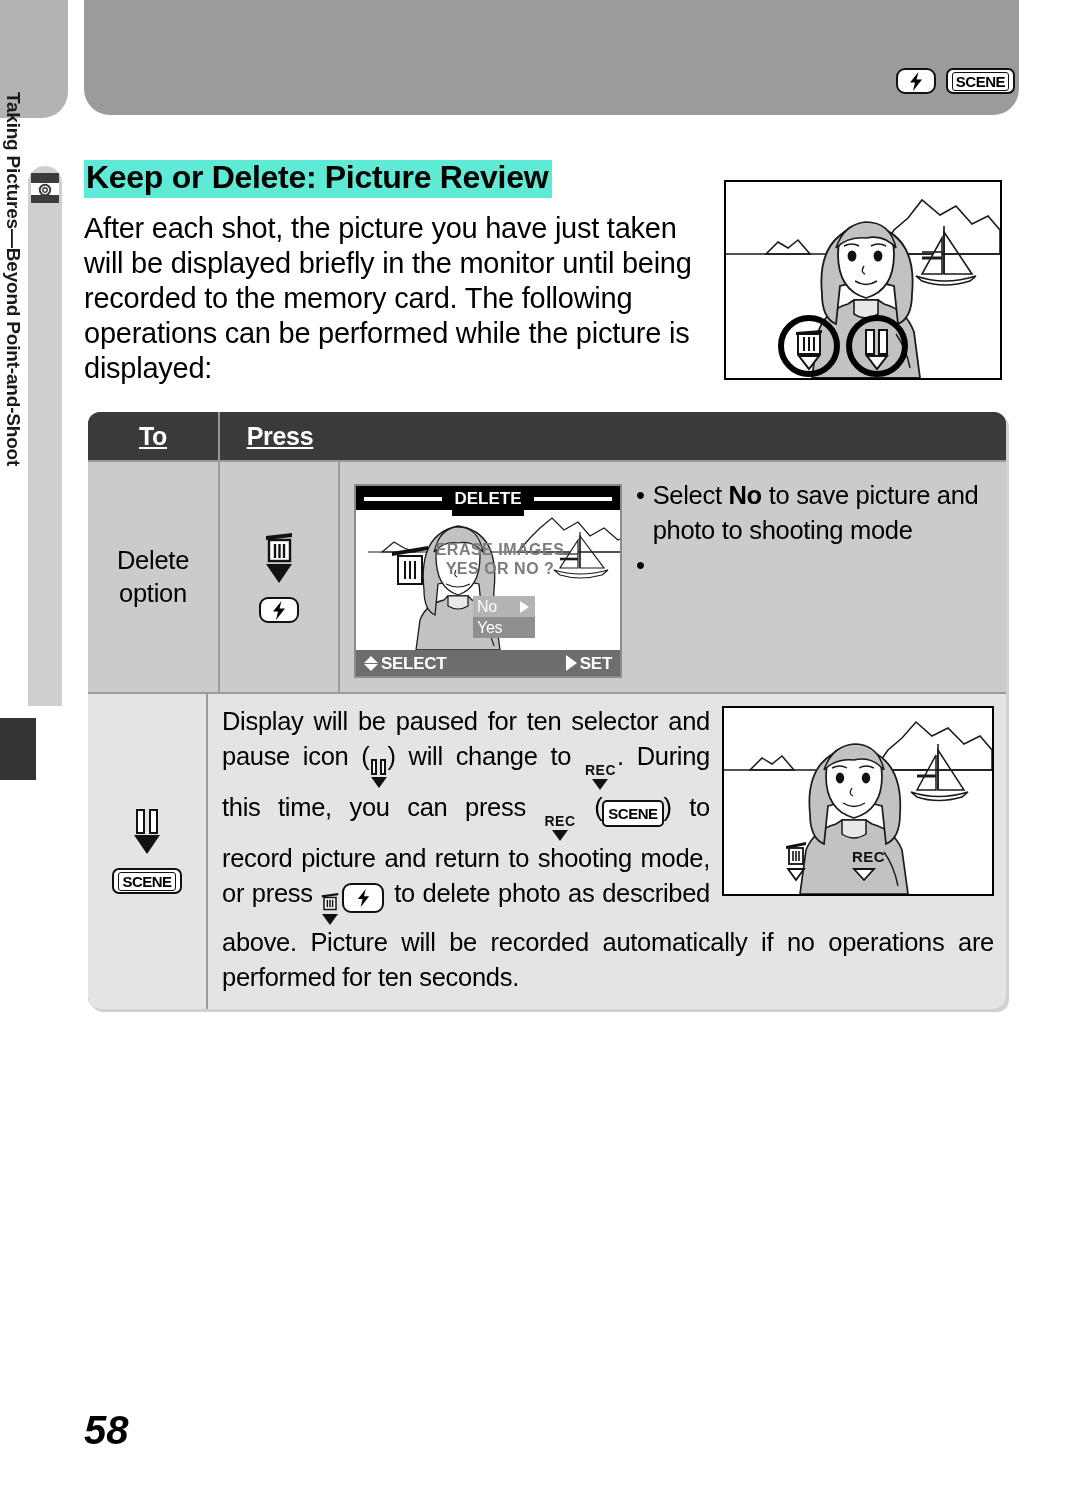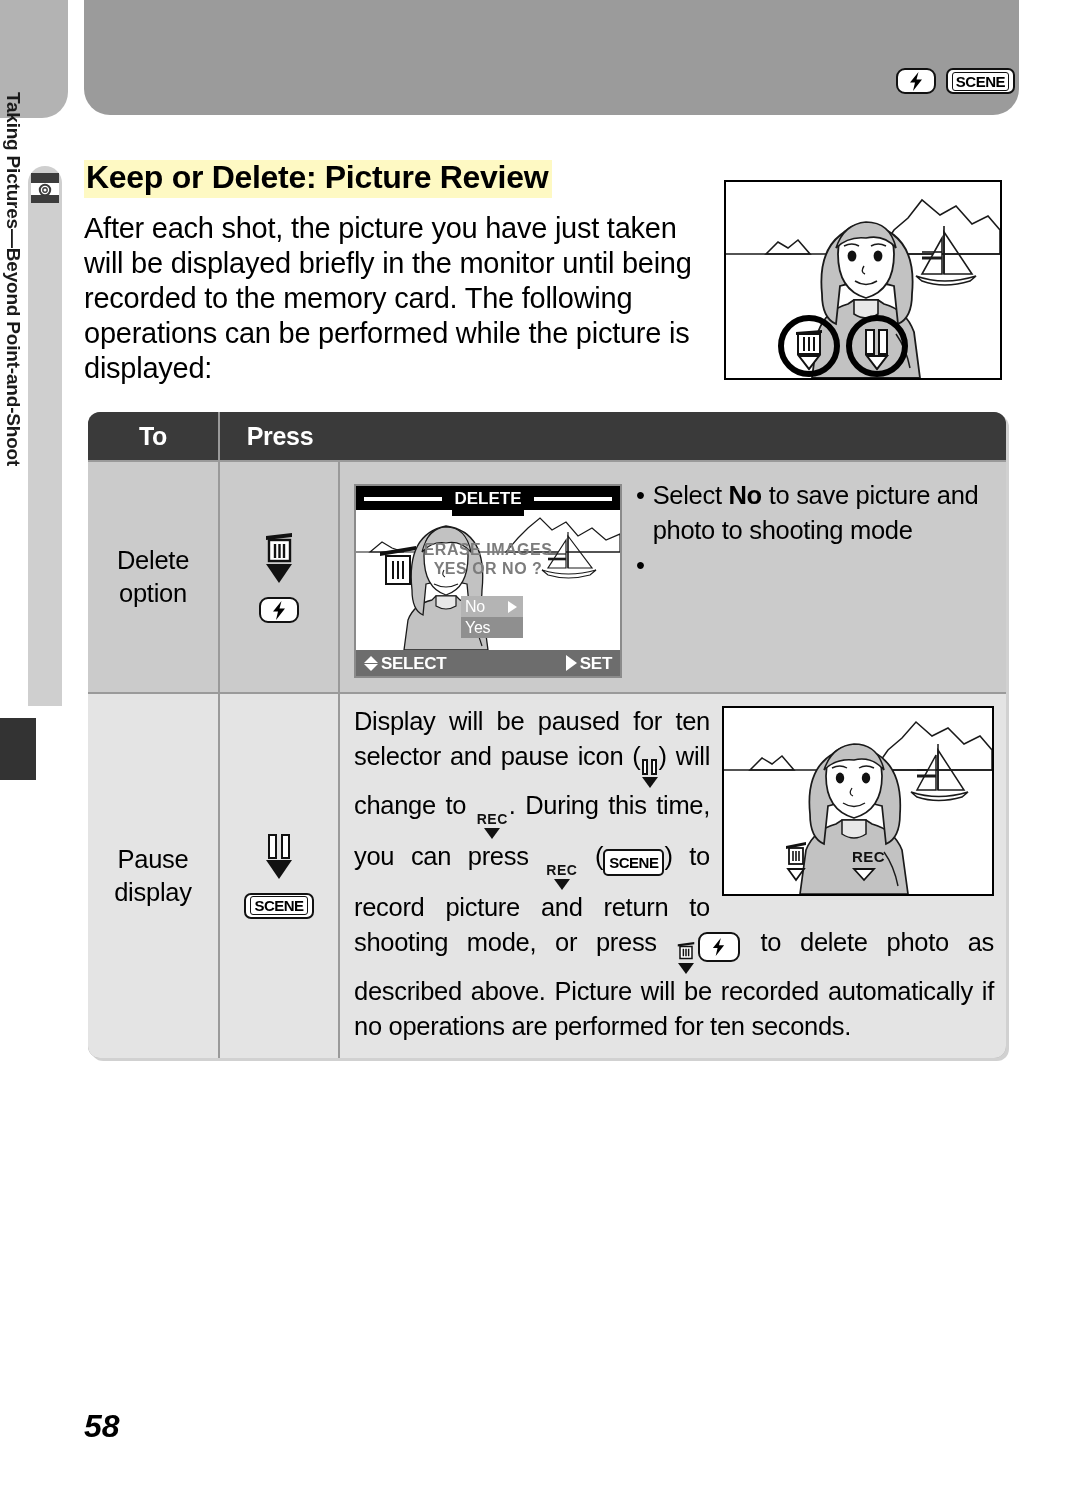--- a/index.html
+++ b/index.html
@@ -121,21 +121,21 @@
 
   
   #page-title {
     position: absolute;
     left: 84px; top: 139px;
     font-family: "Liberation Sans", sans-serif;
     font-weight: 700;
     font-size: 32px;
     letter-spacing: -0.3px;
     color: #000;
-    background: #fef9c3;
+    background: #5eead4;
     display: inline-block;
     padding: 1px 4px 3px 2px;
     line-height: 1.05;
   }
 
   
   #intro-paragraph {
     position: absolute;
     left: 84px; top: 182px;
     width: 608px;
@@ -176,20 +176,21 @@
     display: flex;
     align-items: center;
     justify-content: center;
     color: #ffffff;
     font-family: "Liberation Sans", sans-serif;
     font-weight: 700;
     font-size: 25px;
     letter-spacing: -0.3px;
     border-right: 2px solid #9a9a9a;
     box-sizing: border-box;
+    text-decoration: underline;
   }
   .t-head > div:last-child { border-right: none; }
   .col-to    { width: 132px; flex: 0 0 132px; }
   .col-press { width: 120px; flex: 0 0 120px; text-align: right; }
   .col-desc  { flex: 1 1 auto; }
 
   .t-row { display: flex; }
   .t-row > div {
     border-right: 2px solid #9a9a9a;
     border-top: 2px solid #9a9a9a;
@@ -280,21 +281,21 @@
   }
   .lcd-title-rule {
     position: absolute;
     top: 11px;
     height: 4px;
     background: #ffffff;
     z-index: 1;
   }
   .lcd-body {
     position: absolute;
-    left: 0; top: 24px;
+    left: 12px; top: 24px;
     width: 100%; height: 140px;
     background: #fde047;
     overflow: hidden;
   }
   .lcd-overlay-text {
     position: absolute;
     left: 0; top: 30px;
     width: 100%;
     text-align: center;
     font-family: "Liberation Sans", sans-serif;
@@ -428,21 +429,21 @@
   }
   b { font-weight: 700; }
 
   
   #page-number {
     position: absolute;
     left: 84px; top: 1408px;
     font-family: "Liberation Sans", sans-serif;
     font-style: italic;
     font-weight: 700;
-    font-size: 32px;
+    font-size: 40px;
     color: #000;
   }
 </style>
 </head>
 <body>
 
 <div id="header-band">
   <div id="header-left-bar"></div>
   <div id="header-right-bar"></div>
   <div id="header-badges">
@@ -654,26 +655,20 @@
           </div>
           <div style="display:flex;gap:8px;">
             <span>•</span>
           </div>
         </div>
       </div>
     </div>
   </div>
 
   <div class="t-row row-pause">
-    <div class="col-to cell-to">
-      <span>
-        <span>Pause</span><br>
-        <span>display</span>
-      </span>
-    </div>
 
     <div class="col-press cell-press">
       <div class="press-stack">
         <span class="pause-glyph">
             <i></i>
             <i></i>
           </span>
         <span class="tri-down"></span>
       </div>
       <span class="scene-badge">

